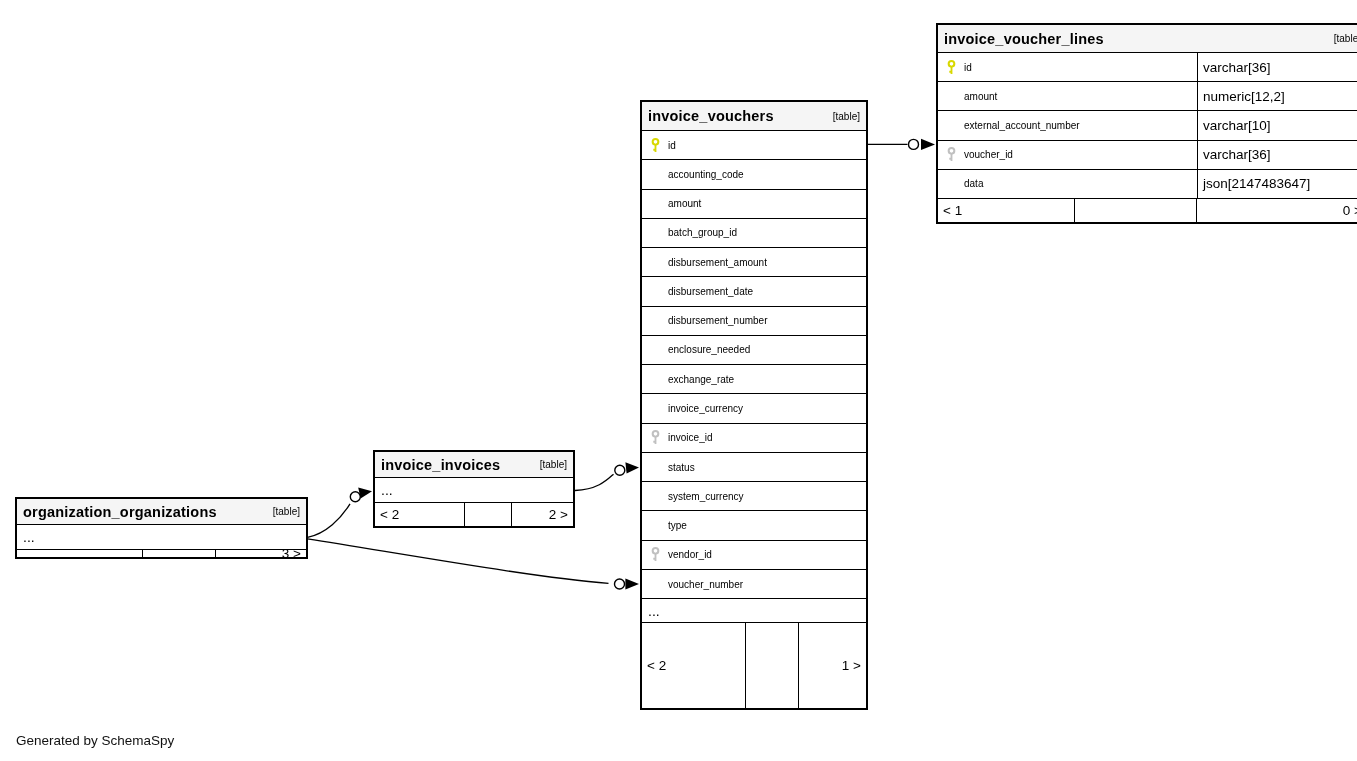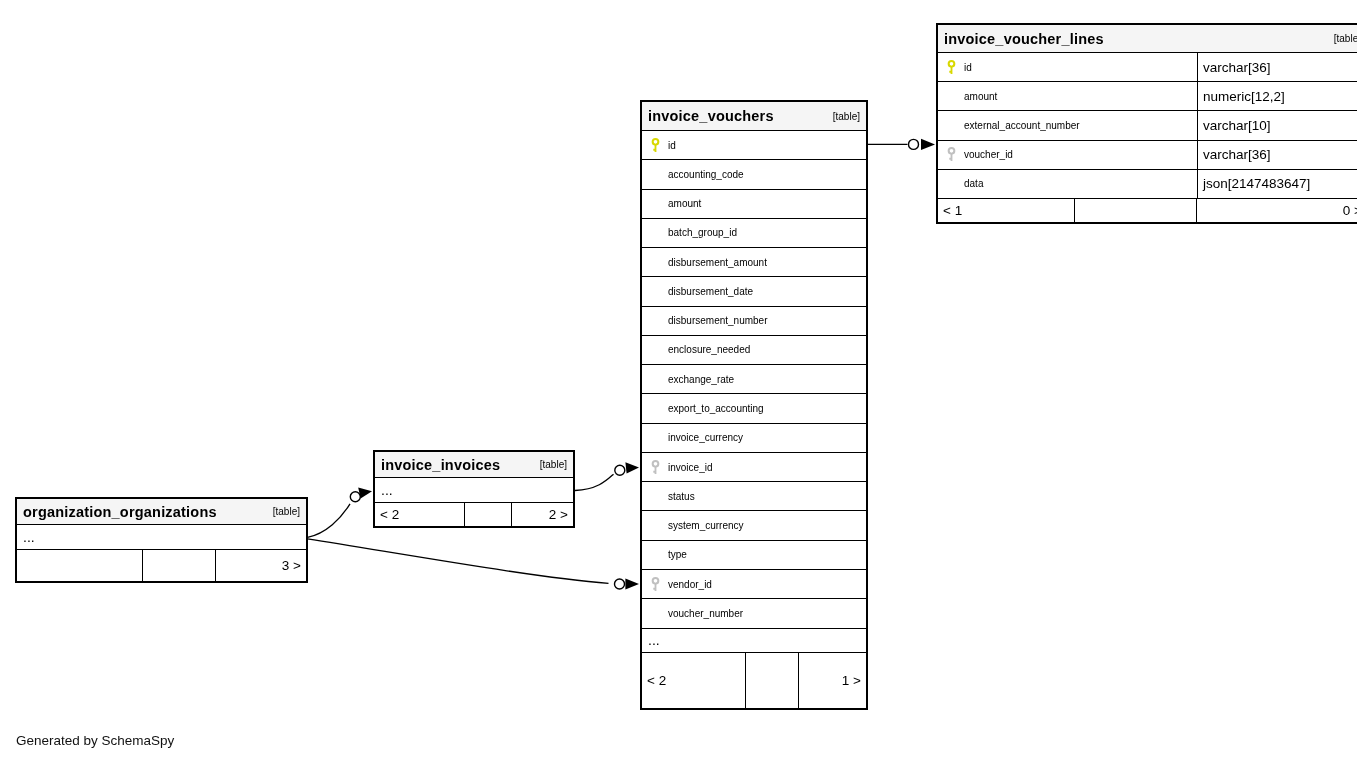--- a/index.html
+++ b/index.html
@@ -89,21 +89,21 @@
   #t-vouchers .ellipsis-row{height:24px;}
   #t-vouchers .f1{width:104px;}
   #t-vouchers .f2{width:53px;}
   
   #t-invoices{left:373px;top:450px;width:202px;height:78px;}
   #t-invoices .tb-header{height:25px;}
   #t-invoices .ellipsis-row{height:25px;}
   #t-invoices .f1{width:90px;}
   #t-invoices .f2{width:47px;}
   
-  #t-orgs{left:15px;top:497px;width:293px;height:86px;}
+  #t-orgs{left:15px;top:497px;width:293px;height:62px;}
   #t-orgs .tb-header{height:25px;}
   #t-orgs .ellipsis-row{height:25px;}
   #t-orgs .f1{width:126px;}
   #t-orgs .f2{width:73px;}
   
   #gen-note{
     position:absolute;left:16px;top:733px;z-index:2;
     font-size:13.5px;color:#111;
   }
 </style>
@@ -262,27 +262,20 @@
       <div class="row">
     <div class="name-cell">
       <span class="key"></span>
       <span class="col-name">exchange_rate</span>
     </div>
 
   </div>
       <div class="row">
     <div class="name-cell">
       <span class="key"></span>
-      <span class="col-name">export_to_accounting</span>
-    </div>
-
-  </div>
-      <div class="row">
-    <div class="name-cell">
-      <span class="key"></span>
       <span class="col-name">invoice_currency</span>
     </div>
 
   </div>
       <div class="row">
     <div class="name-cell">
       <span class="key foreign">
             <svg viewBox="0 0 12 18" width="11" height="17" xmlns="http://www.w3.org/2000/svg">
               <circle cx="6" cy="5" r="3.1" fill="none" stroke="currentColor" stroke-width="2.2"></circle>
               <path d="M6 8.2 L6 16 M6 13.6 L3.6 13.6" fill="none" stroke="currentColor" stroke-width="2"></path>

